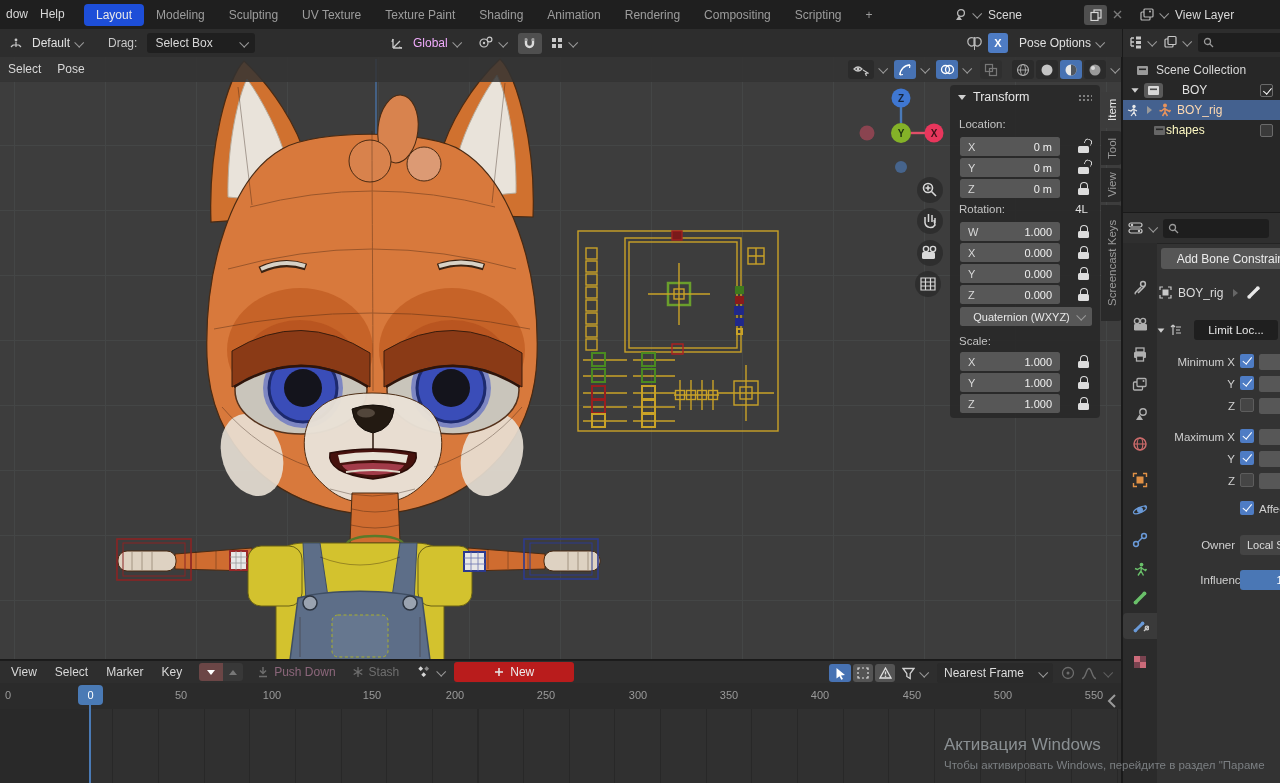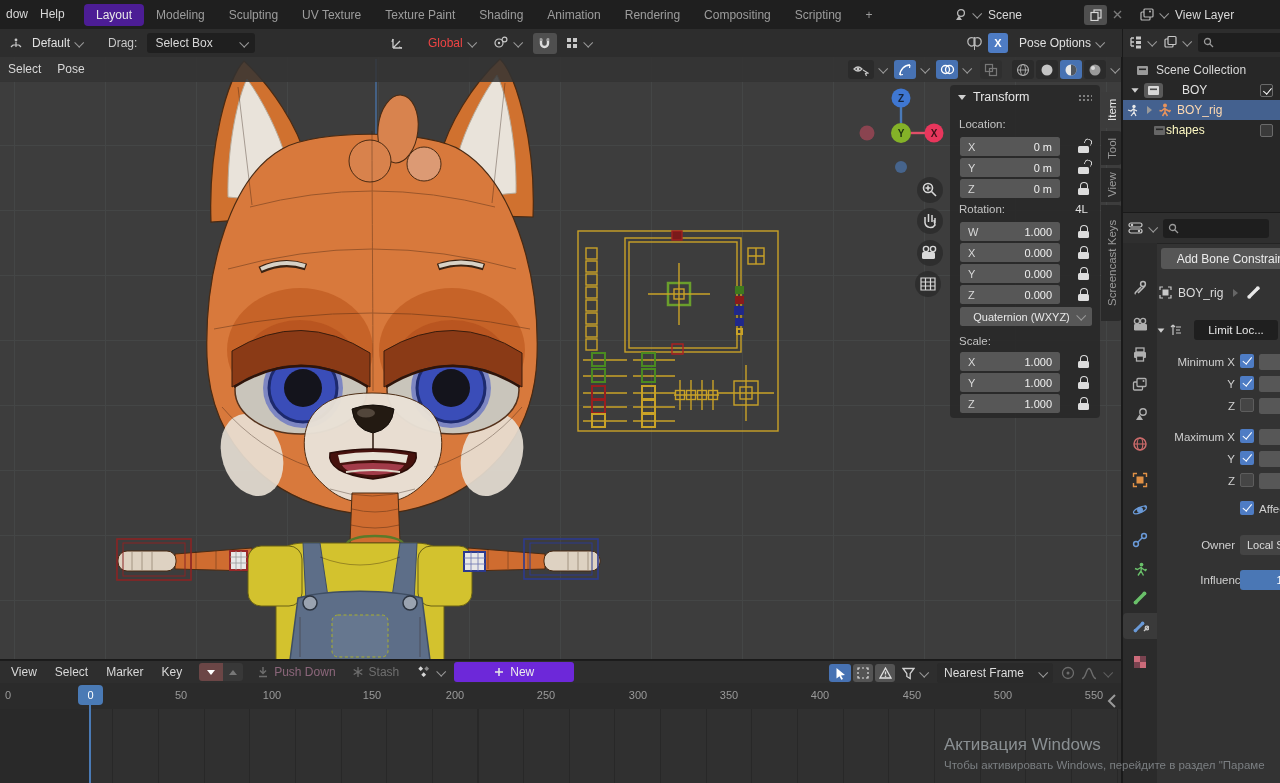--- a/index.html
+++ b/index.html
@@ -9,21 +9,21 @@
   .abs{position:absolute}
   .row{display:flex;align-items:center}
   .chev{display:inline-block;width:6px;height:6px;border-right:1.5px solid #9a9a9a;border-bottom:1.5px solid #9a9a9a;transform:rotate(45deg) translateY(-1px);margin-left:5px}
   .tri-d{width:0;height:0;border-left:4px solid transparent;border-right:4px solid transparent;border-top:5px solid #cfcfcf}
   .tri-r{width:0;height:0;border-top:4px solid transparent;border-bottom:4px solid transparent;border-left:5px solid #9a9a9a}
   
   #topbar{left:0;top:0;width:1280px;height:29px;background:#1f1f1f;border-bottom:6px solid #e5e5e5}
   .menu-item{color:#d8d8d8;padding:0 6px;line-height:29px}
   .wstabs{left:84px;top:0;height:29px;display:flex;align-items:center;gap:0}
   .wstab{color:#9d9d9d;padding:4px 12px;border-radius:4px;line-height:14px;white-space:nowrap}
-  .wstab.active{background:#4c1d95;color:#e8e8e8}
+  .wstab.active{background:#1d4ed8;color:#e8e8e8}
   
   #toolbar{left:0;top:29px;width:1122px;height:28px;background:#2d2d2d;border-bottom:1px solid #1a1a1a}
   .pill{background:#1f1f1f;border-radius:3px;height:20px;display:flex;align-items:center;padding:0 8px;color:#d8d8d8}
   .tbtn{background:#4f4f4f;border-radius:3px;display:flex;align-items:center;justify-content:center}
   
   #outliner-header{left:1122px;top:29px;width:158px;height:28px;background:#2d2d2d;border-bottom:1px solid #1a1a1a;border-left:1px solid #1a1a1a}
   .search{background:#1e1e1e;border-radius:3px;height:19px;display:flex;align-items:center;padding:0 5px;color:#888}
   
   #viewport{left:0;top:57px;width:1122px;height:603px;background:#3d3d3d;overflow:hidden;
     background-image:linear-gradient(#444646 1px,transparent 1px),linear-gradient(90deg,#444646 1px,transparent 1px);
@@ -147,21 +147,21 @@
           <span class="chev" style="margin-left:auto"></span>
       </span>
     </div>
     <div class="abs row" style="left:390px;top:3px;height:22px">
       <span class="ic">
         <svg width="15" height="15" viewBox="0 0 15 15">
             <path d="M3 12 L12 12 M3 12 L3 3 M3 12 L10 5" stroke="#c8c8c8" stroke-width="1.3" fill="none"></path>
             <path d="M12 12 l-3-1 M3 3 l-1 3" stroke="#c8c8c8" stroke-width="1.3"></path>
           </svg>
         </span>
-      <span style="margin-left:23px;color:#ef4444">Global</span>
+      <span style="margin-left:8px;color:#f0abfc">Global</span>
       <span class="chev"></span>
       <span class="ic" style="margin-left:18px">
         <svg width="16" height="16" viewBox="0 0 16 16">
             <circle cx="6" cy="8" r="4" fill="none" stroke="#c8c8c8" stroke-width="1.2"></circle>
             <circle cx="6" cy="8" r="1.2" fill="#c8c8c8"></circle>
             <circle cx="11.5" cy="4.5" r="2.4" fill="none" stroke="#c8c8c8" stroke-width="1.2"></circle>
           </svg>
         </span>
       <span class="chev"></span>
       <span class="tbtn" style="width:24px;height:21px;margin-left:12px">
@@ -845,21 +845,21 @@
         <span style="color:#bbb">Stash</span>
       </span>
       <span class="row" style="margin-left:18px">
         <svg width="15" height="14" viewBox="0 0 15 14">
             <rect x="2" y="2" width="3.4" height="3.4" fill="#d8d8d8" transform="rotate(45 3.7 3.7)"></rect>
             <rect x="8" y="2" width="3.4" height="3.4" fill="#888" transform="rotate(45 9.7 3.7)"></rect>
             <rect x="5" y="8" width="3.4" height="3.4" fill="#d8d8d8" transform="rotate(45 6.7 9.7)"></rect>
           </svg>
         <span class="chev"></span>
       </span>
-      <span class="row" style="margin-left:10px;width:120px;height:20px;background:#6d28d9;border-radius:3px;justify-content:center;gap:6px">
+      <span class="row" style="margin-left:10px;width:120px;height:20px;background:#b91c1c;border-radius:3px;justify-content:center;gap:6px">
         <svg width="10" height="10" viewBox="0 0 10 10">
             <path d="M5 1 v8 M1 5 h8" stroke="#e8e8e8" stroke-width="1.5"></path>
           </svg>
         <span style="color:#ececec">New</span>
       </span>
     </div>
     <div class="abs row" style="left:829px;top:2px;gap:2px">
       <span class="hbtn blue" style="width:22px;height:18px">
         <svg width="11" height="13" viewBox="0 0 11 13">
             <path d="M1.5 1 L10 8 L6 8.5 L8 12 L6.3 12.8 L4.5 9.3 L1.5 11.5 Z" fill="#fff"></path>

